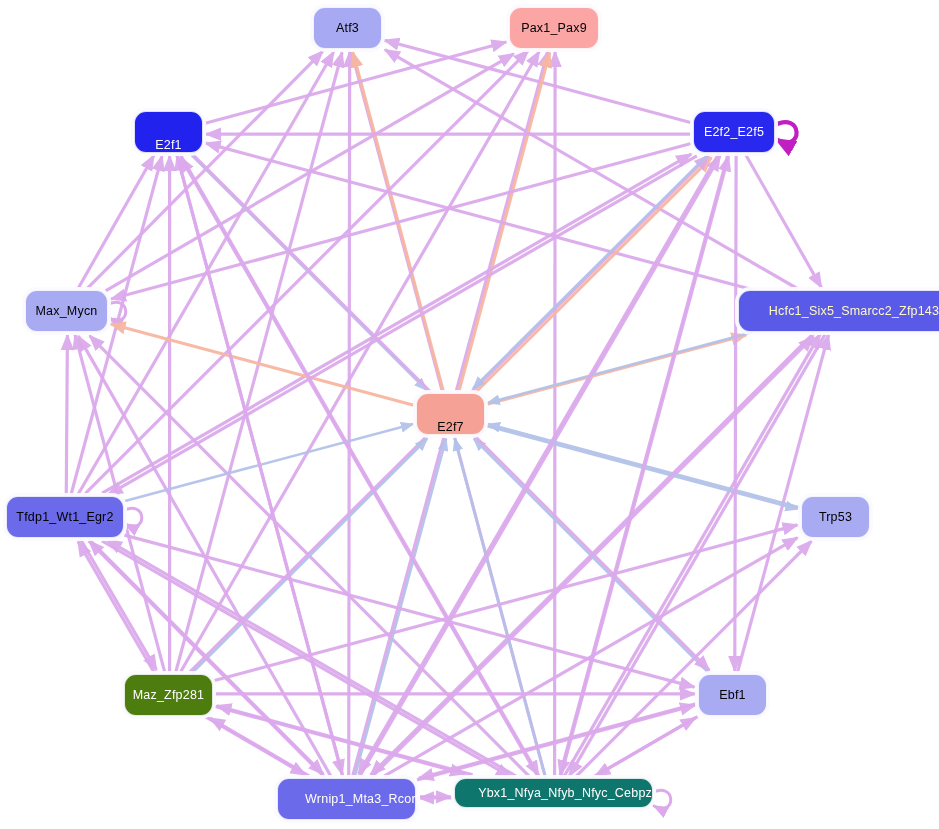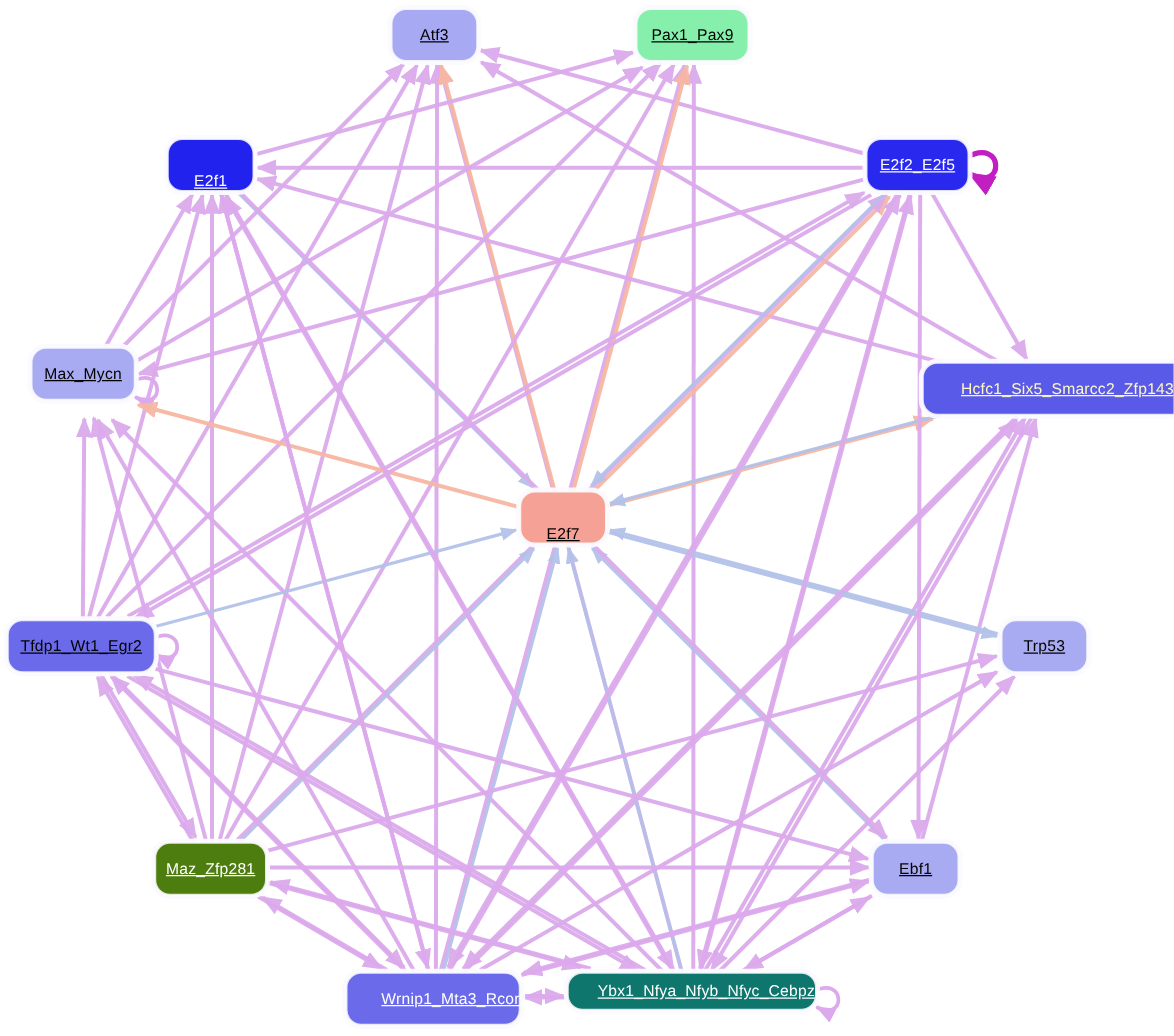--- a/index.html
+++ b/index.html
@@ -18,21 +18,21 @@
     display:flex;align-items:center;justify-content:center;
     font-size:12.5px;
     letter-spacing:0.2px;
     white-space:nowrap;
     box-shadow:0 0 0 3px rgba(250,250,255,0.95);
     border:1px solid rgba(255,255,255,0.85);
     z-index:5;
     cursor:pointer;
     user-select:none;
   }
-  .node .lbl{pointer-events:none;text-decoration:underline;}
+  .node .lbl{pointer-events:none;}
 </style>
 </head>
 <body>
 
 <div id="canvas">
   <svg id="edges" viewBox="0 0 939 829" xmlns="http://www.w3.org/2000/svg">
       <defs>
         <marker id="ah-violet" viewBox="0 0 10 10" refX="9" refY="5" markerWidth="5.2" markerHeight="5.2" orient="auto-start-reverse" markerUnits="strokeWidth">
           <path d="M0,1 L10,5 L0,9 z" fill="#dcaaec"></path>
         </marker>
@@ -290,30 +290,30 @@
         <line x1="825.1683266091687" y1="334.102202895475" x2="569.2974249698245" y2="776.102202895475" stroke="#dcaaec" stroke-width="3.2" stroke-linecap="butt" opacity="0.95" marker-end="url(#ah-violet)"></line>
       </g>
       <g>
         <line x1="697.5526054209312" y1="716.5768172696635" x2="595.3602977286234" y2="775.9511189456412" stroke="#dcaaec" stroke-width="3.2" stroke-linecap="butt" opacity="0.95" marker-end="url(#ah-violet)"></line>
       </g>
     </svg>
   <div id="nodelayer">
       <div class="node" style="left: 313px; top: 7px; width: 69px; height: 42px; background: rgb(167, 169, 242); color: rgb(0, 0, 0);">
         <span class="lbl">Atf3</span>
       </div>
-      <div class="node" style="left: 509px; top: 7px; width: 90px; height: 42px; background: #86efac; color: rgb(0, 0, 0);">
+      <div class="node" style="left: 509px; top: 7px; width: 90px; height: 42px; background: #fca5a5; color: rgb(0, 0, 0);">
         <span class="lbl">Pax1_Pax9</span>
       </div>
       <div class="node" style="left: 134px; top: 111px; width: 69px; height: 42px; background: rgb(34, 34, 238); color: rgb(255, 255, 255); align-items: flex-end;">
         <span class="lbl">E2f1</span>
       </div>
       <div class="node" style="left: 693px; top: 111px; width: 82px; height: 42px; background: rgb(40, 40, 239); color: rgb(255, 255, 255);">
         <span class="lbl">E2f2_E2f5</span>
       </div>
-      <div class="node" style="left: 25px; top: 278px; width: 83px; height: 42px; background: rgb(169, 171, 242); color: rgb(0, 0, 0);">
+      <div class="node" style="left: 25px; top: 290px; width: 83px; height: 42px; background: rgb(169, 171, 242); color: rgb(0, 0, 0);">
         <span class="lbl">Max_Mycn</span>
       </div>
       <div class="node" style="left: 738px; top: 290px; width: 232px; height: 42px; background: rgb(90, 90, 232); color: #fef9c3;">
         <span class="lbl">Hcfc1_Six5_Smarcc2_Zfp143</span>
       </div>
       <div class="node" style="left: 416px; top: 393px; width: 69px; height: 42px; background: rgb(245, 161, 150); color: rgb(0, 0, 0); align-items: flex-end;">
         <span class="lbl">E2f7</span>
       </div>
       <div class="node" style="left: 6px; top: 496px; width: 118px; height: 42px; background: rgb(106, 106, 234); color: rgb(0, 0, 0);">
         <span class="lbl">Tfdp1_Wt1_Egr2</span>

